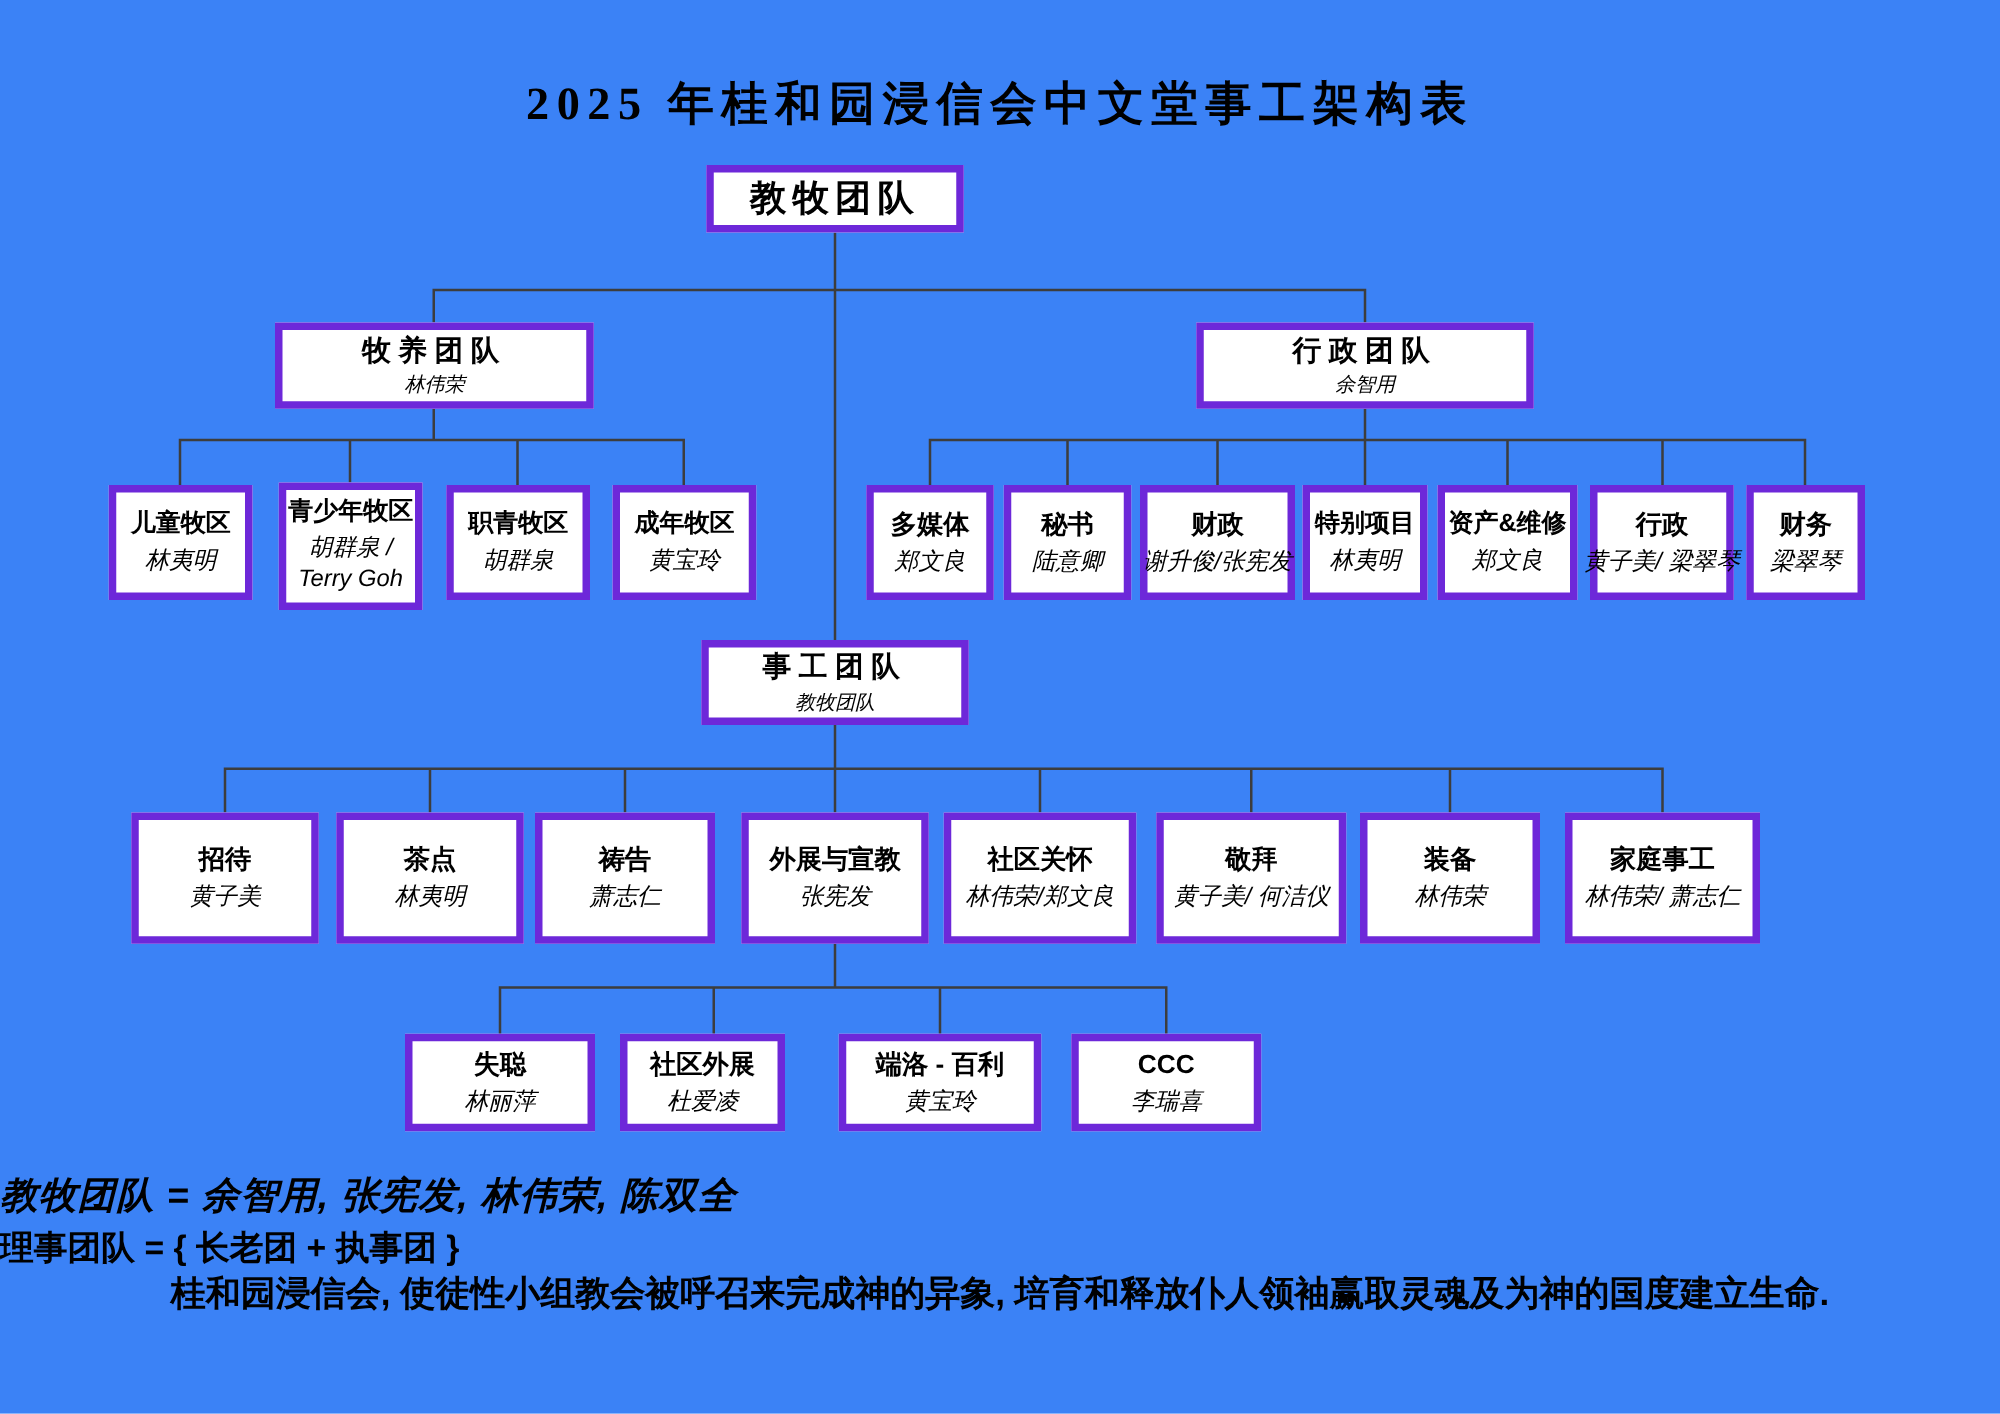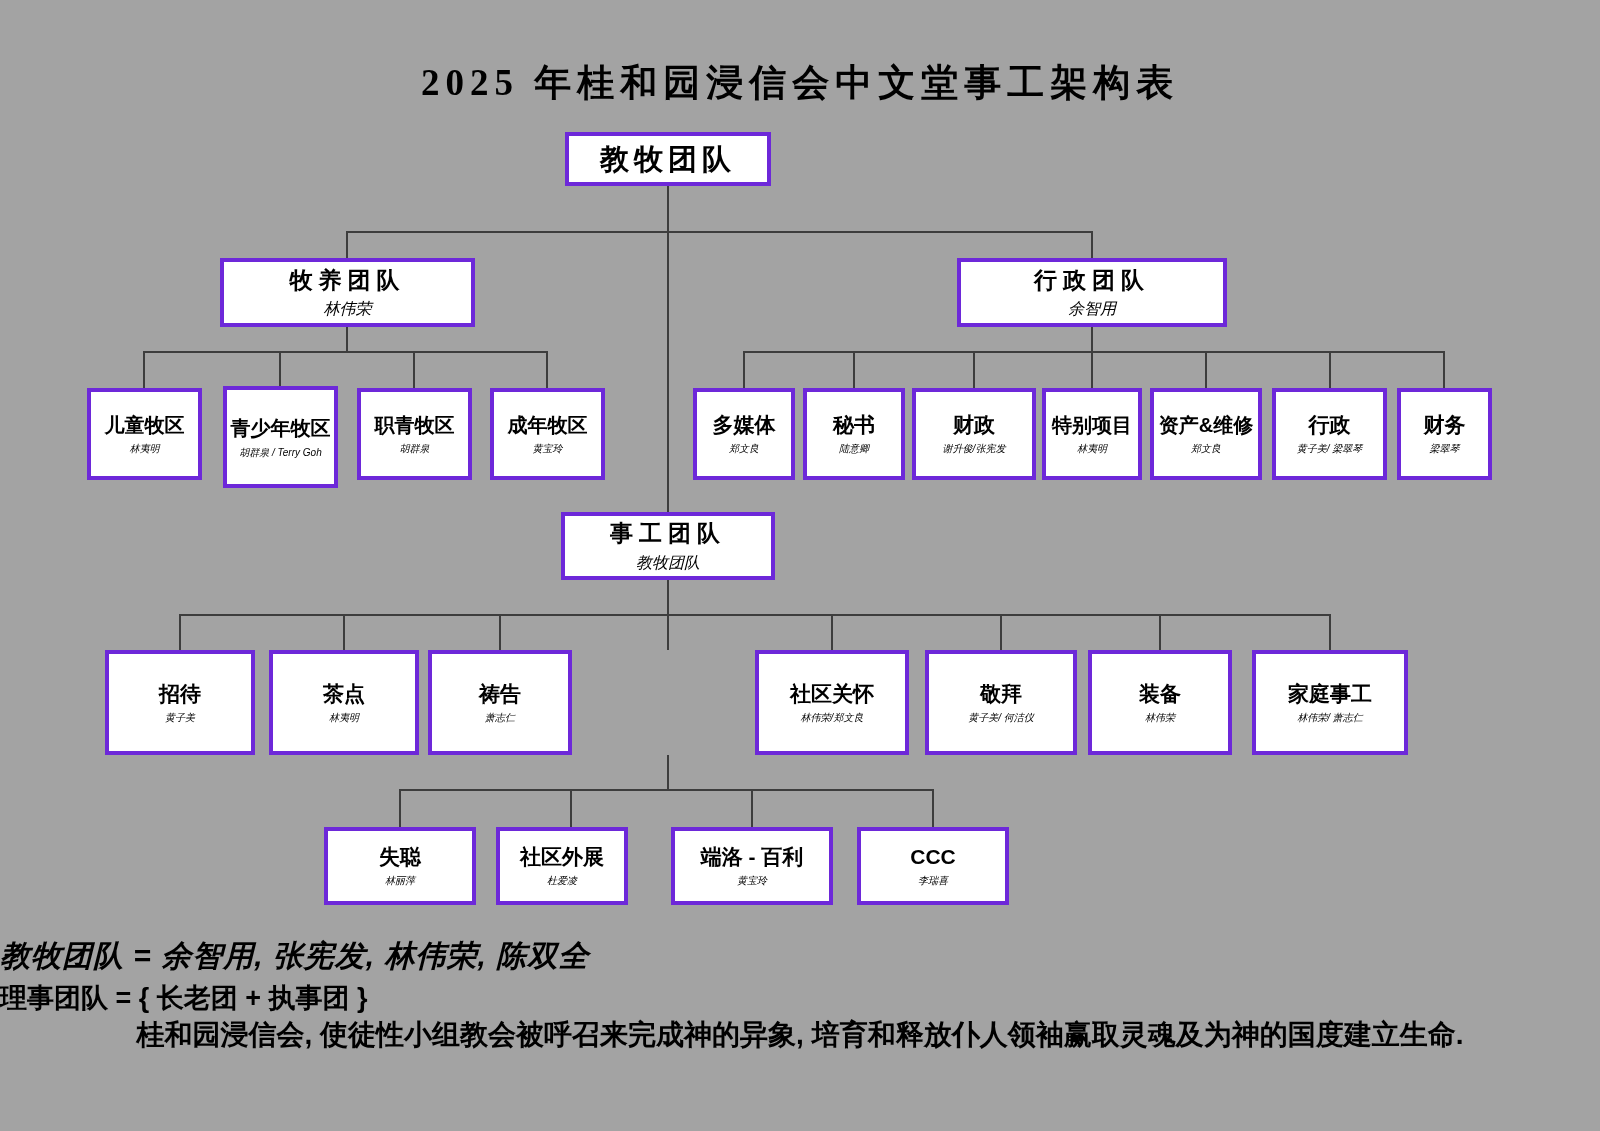--- a/index.html
+++ b/index.html
@@ -1,32 +1,32 @@
 <!DOCTYPE html>
 <html lang="zh"><head>
 <meta charset="utf-8">
 <style>
   html,body{margin:0;padding:0;background:#ffffff;}
   .canvas{
-    position:relative;width:1600px;height:1131px;background:#a3a3a3;
+    position:relative;width:1600px;height:1131px;background:#3b82f6;
     font-family:"Liberation Sans", sans-serif;color:#000;overflow:hidden;
   }
   .wires{position:absolute;left:0;top:0;pointer-events:none;}
   .page-title{
     position:absolute;top:58px;left:0;width:1600px;text-align:center;
     font-family:"Liberation Serif", serif;font-weight:bold;font-size:37px;
     letter-spacing:6px;color:#000;
   }
   .box{
     position:absolute;box-sizing:border-box;background:#ffffff;
-    border:4px solid #6d28d9;display:flex;flex-direction:column;
+    border:6px solid #6d28d9;display:flex;flex-direction:column;
     align-items:center;justify-content:center;text-align:center;line-height:1.25;
   }
   .box .bt{font-weight:bold;font-size:21px;color:#000;}
-  .box .bn{font-style:italic;font-size:10px;margin-top:5px;white-space:nowrap;}
+  .box .bn{font-style:italic;font-size:19px;margin-top:5px;white-space:nowrap;}
   .box .bn.wrap{white-space:normal;line-height:1.3;}
   .box.root .bt{font-size:29px;letter-spacing:5px;font-weight:800;}
   .box.big .bt{font-size:23px;letter-spacing:6px;}
   .box.big .bn{font-size:16px;}
   .footer-a{
     position:absolute;top:936px;left:0;width:1600px;text-align:left;
     font-size:30px;font-weight:bold;font-style:italic;letter-spacing:1px;
   }
   .footer-b{
     position:absolute;top:980px;left:0;width:1600px;text-align:left;
@@ -130,20 +130,24 @@
     <div class="bn">黄子美</div>
   </div>
   <div class="box" style="left:269px;top:650px;width:150px;height:105px">
     <div class="bt">茶点</div>
     <div class="bn">林夷明</div>
   </div>
   <div class="box" style="left:428px;top:650px;width:144px;height:105px">
     <div class="bt">祷告</div>
     <div class="bn">萧志仁</div>
   </div>
+  <div class="box" style="left:593px;top:650px;width:150px;height:105px">
+    <div class="bt">外展与宣教</div>
+    <div class="bn">张宪发</div>
+  </div>
   <div class="box" style="left:755px;top:650px;width:154px;height:105px">
     <div class="bt">社区关怀</div>
     <div class="bn">林伟荣/郑文良</div>
   </div>
   <div class="box" style="left:925px;top:650px;width:152px;height:105px">
     <div class="bt">敬拜</div>
     <div class="bn">黄子美/ 何洁仪</div>
   </div>
   <div class="box" style="left:1088px;top:650px;width:144px;height:105px">
     <div class="bt">装备</div>

